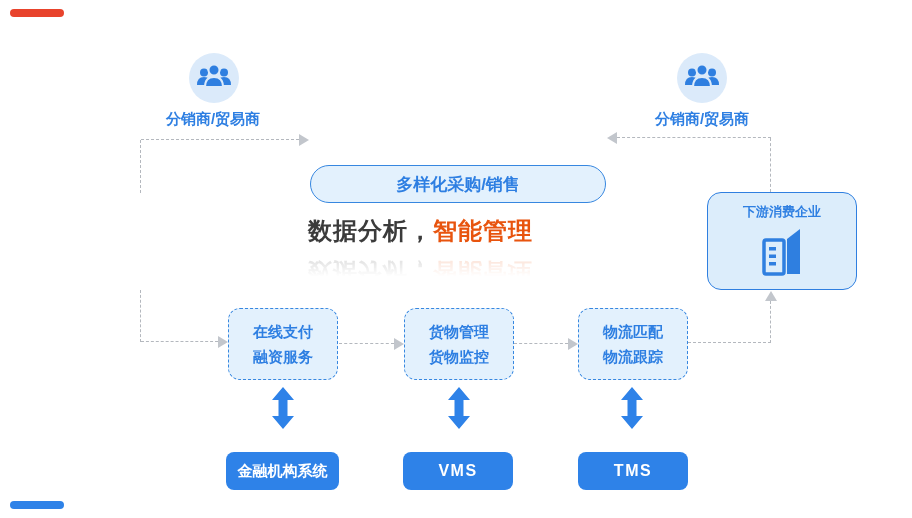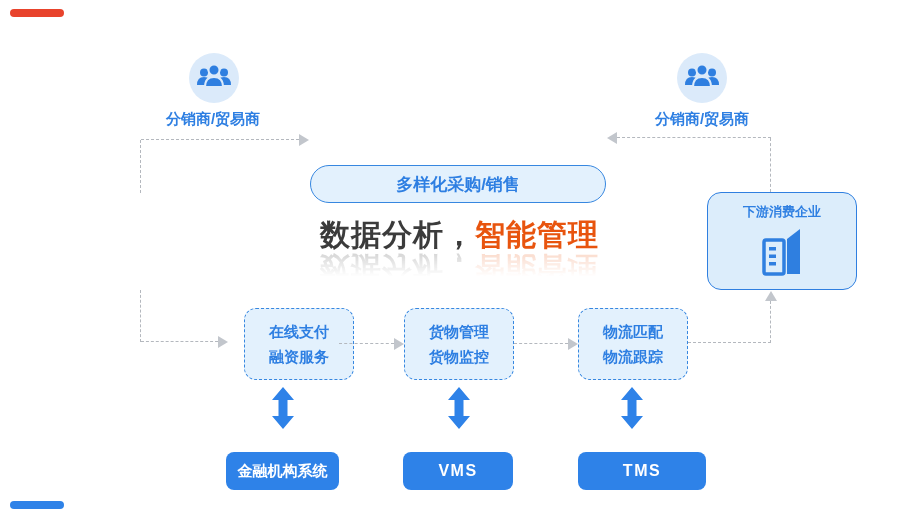--- a/index.html
+++ b/index.html
@@ -32,50 +32,50 @@
     border:1.5px solid #2f7fe0;border-radius:14px;background:#dcedfb;
     box-sizing:border-box;display:flex;flex-direction:column;align-items:center;}
   .entity-box.supplier{left:57px;justify-content:flex-end;padding-bottom:9px;}
   .entity-box.consumer{left:707px;justify-content:flex-start;padding-top:9px;}
   .entity-label{font-size:13px;font-weight:bold;color:#2e7fe2;line-height:20px;}
   .entity-icon{width:46px;height:52px;}
   .entity-box.supplier .entity-icon{margin-bottom:6px;}
   .entity-box.consumer .entity-icon{margin-top:4px;}
 
   
-  .headline{position:absolute;left:320px;top:215px;width:300px;height:38px;
-    font-size:30px;font-weight:bold;letter-spacing:1px;white-space:nowrap;}
+  .headline{position:absolute;left:308px;top:215px;width:300px;height:38px;
+    font-size:24px;font-weight:bold;letter-spacing:1px;white-space:nowrap;}
   .hl-dark{color:#3b3b3b;}
   .hl-accent{color:#e8540e;}
   .headline.reflection{top:250px;transform:scaleY(-1);opacity:.22;
     -webkit-mask-image:linear-gradient(to bottom,transparent 30%,#000 95%);
     mask-image:linear-gradient(to bottom,transparent 30%,#000 95%);}
 
   
   .process-box{position:absolute;top:308px;width:110px;height:72px;
     border:1.6px dashed #3787e0;border-radius:12px;background:#e3f1fd;
     box-sizing:border-box;display:flex;flex-direction:column;align-items:center;justify-content:center;
     font-size:15px;font-weight:bold;color:#2e7fe2;line-height:25px;}
-  .process-box.p1{left:228px;margin-left:16px;}
+  .process-box.p1{left:228px;}
   .process-box.p2{left:404px;}
   .process-box.p3{left:578px;}
 
   
   .double-arrow{position:absolute;top:387px;width:22px;height:42px;}
   .double-arrow.d1{left:272px;}
   .double-arrow.d2{left:448px;}
   .double-arrow.d3{left:621px;}
 
   
   .sys-btn{position:absolute;top:432px;height:38px;border-radius:8px;background:#2e82e8;
     display:flex;align-items:center;justify-content:center;color:#fff;font-weight:bold;
     font-size:15px;box-sizing:border-box;margin-top:20px;}
   .sys-btn.b1{left:226px;width:113px;}
   .sys-btn.b2{left:403px;width:110px;letter-spacing:1.5px;font-size:16px;}
-  .sys-btn.b3{left:578px;width:128px;letter-spacing:1.5px;font-size:16px;}
+  .sys-btn.b3{left:578px;width:110px;letter-spacing:1.5px;font-size:16px;}
 
   
   .conn-h{position:absolute;border-top:1.5px dashed #b4b8be;height:0;}
   .conn-v{position:absolute;border-left:1.5px dashed #b4b8be;width:0;}
   .arr{position:absolute;width:0;height:0;}
   .arr.right{border-top:6px solid transparent;border-bottom:6px solid transparent;border-left:10px solid #c2c6cc;}
   .arr.left{border-top:6px solid transparent;border-bottom:6px solid transparent;border-right:10px solid #c2c6cc;}
   .arr.up{border-left:6px solid transparent;border-right:6px solid transparent;border-bottom:10px solid #c2c6cc;}
 </style>
 </head>

